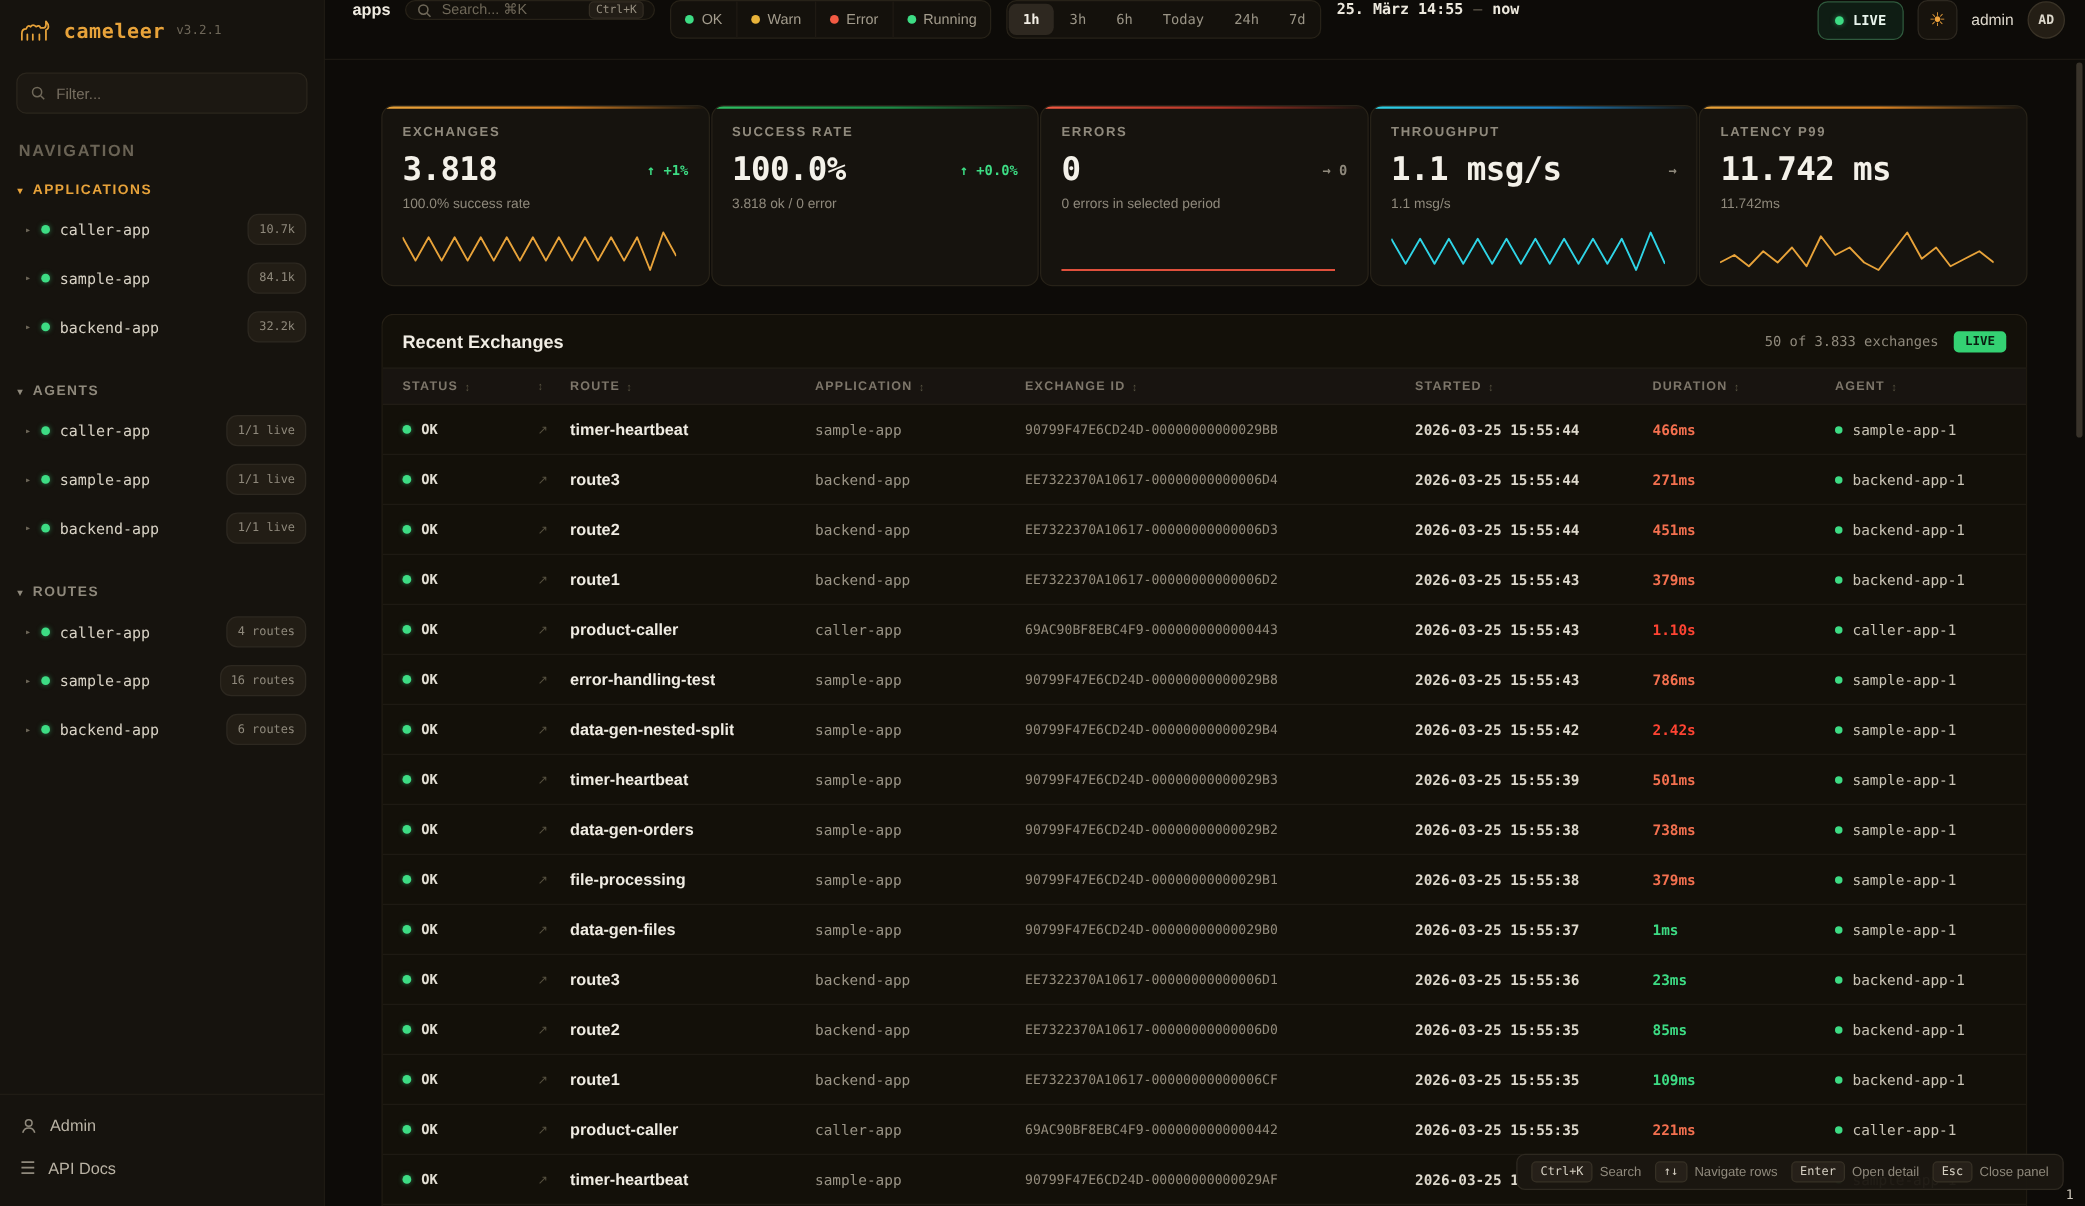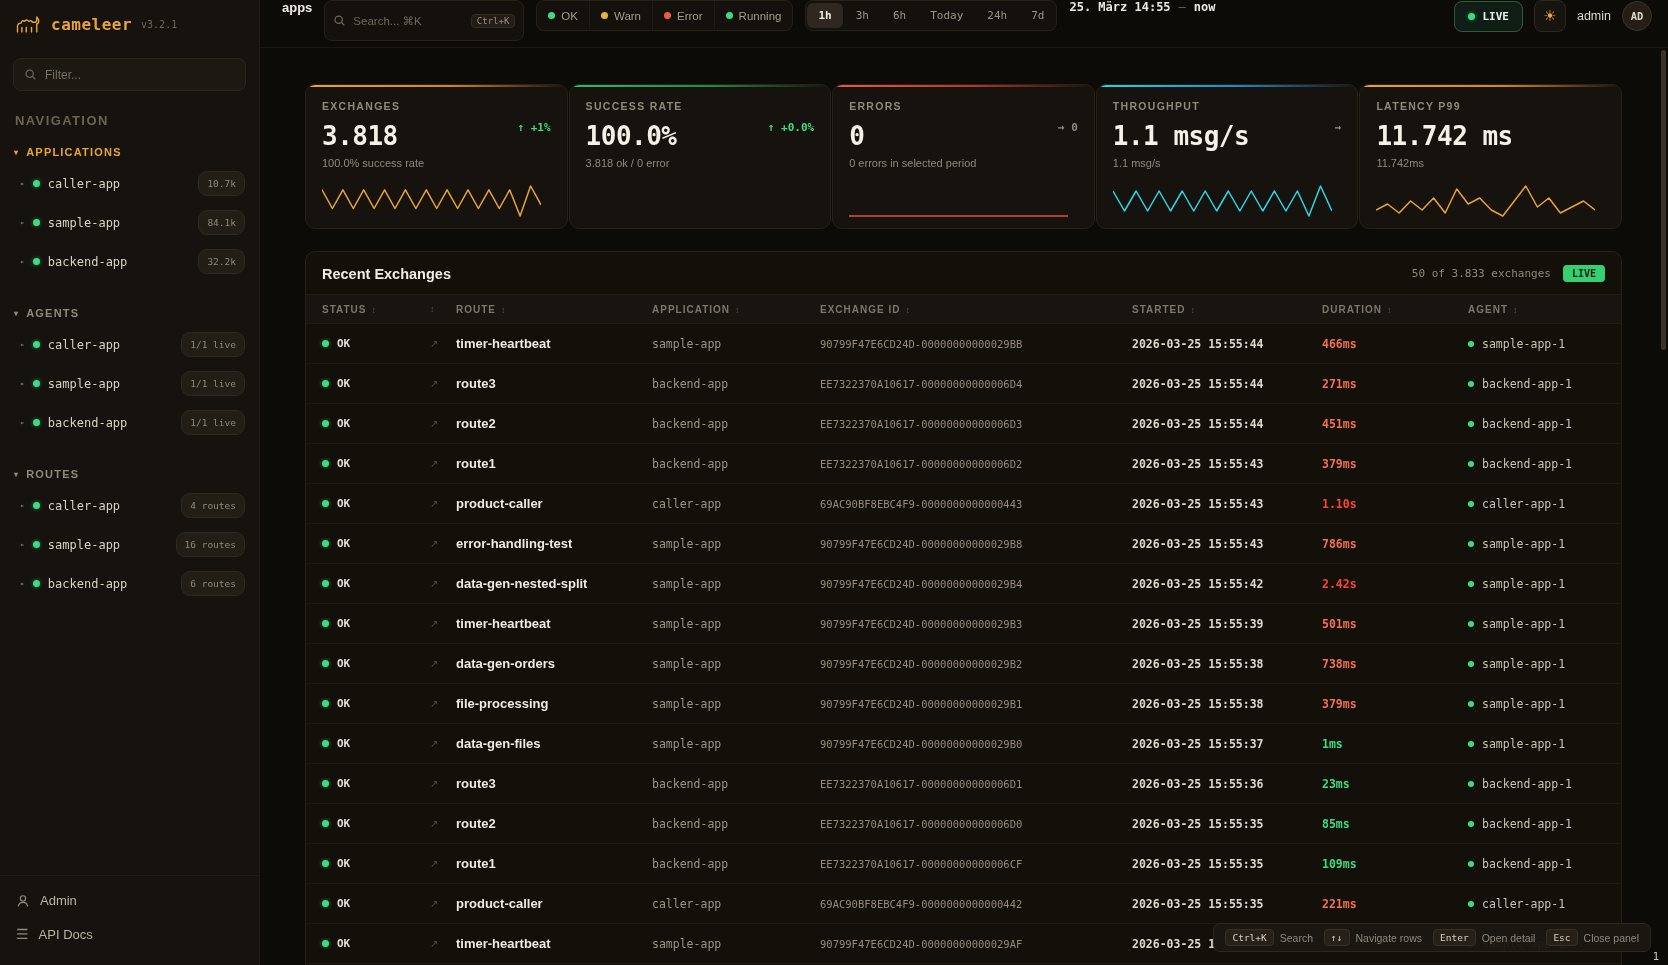--- a/index.html
+++ b/index.html
@@ -30,21 +30,21 @@
   .gdot{width:7px;height:7px;border-radius:50%;background:var(--green);box-shadow:0 0 4px rgba(61,220,132,.5)}
   .badge{margin-left:auto;background:#221d15;border:1px solid #2d2820;color:#8f897c;font-family:var(--mono);font-size:9.5px;padding:6px 8px;border-radius:9px;white-space:nowrap}
   .side-footer{margin-top:auto;padding:8px 0 14px;border-top:1px solid #201c15}
   .footer-item{display:flex;align-items:center;gap:10px;padding:9px 16px;font-size:13px;color:#b9b2a4}
   .f-icon{display:flex;align-items:center;color:var(--muted);font-size:14px}
 
   
   .main{flex:1;display:flex;flex-direction:column;min-width:0}
   .topbar{height:48px;display:flex;align-items:flex-start;gap:12px;padding:0 16px 4px 22px;border-bottom:1px solid #1c1812}
   .context{font-size:13px;font-weight:bold;color:#f0ece2}
-  .search-box{width:200px;height:41px;background:#14110c;border:1px solid var(--border);border-radius:8px;display:flex;align-items:center;gap:7px;padding:0 8px}
+  .search-box{width:200px;height:16px;background:#14110c;border:1px solid var(--border);border-radius:8px;display:flex;align-items:center;gap:7px;padding:0 8px}
   .search-box input{flex:1;min-width:0;background:none;border:none;outline:none;color:#cfc9bc;font-size:11.5px;font-family:var(--sans)}
   .search-box input::placeholder{color:#6f6859}
   .kbd{background:#221d16;border:1px solid #332d23;border-radius:4px;font-family:var(--mono);font-size:9px;color:#978f80;padding:1px 5px;white-space:nowrap}
   .chip-group,.time-group{display:flex;align-items:center;height:31px;background:#14110c;border:1px solid var(--border);border-radius:8px;overflow:hidden}
   .chip{display:flex;align-items:center;gap:6px;padding:0 11px;height:100%;font-size:11.5px;color:#a39c8d}
   .chip + .chip{border-left:1px solid #1f1a13}
   .chip-dot{width:7px;height:7px;border-radius:50%}
   .trange{display:flex;align-items:center;padding:0 11px;height:25px;margin:0 1px;border-radius:6px;font-family:var(--mono);font-size:11px;color:#9a9486;cursor:default}
   .trange.active{background:#2e2820;color:#f2eee5;font-weight:bold}
   .date-group{display:flex;align-items:center;gap:8px;font-family:var(--mono);font-size:12px}
@@ -55,21 +55,21 @@
   .icon-btn{width:32px;height:32px;border:1px solid #2d2820;border-radius:8px;background:#17130d;display:flex;align-items:center;justify-content:center;color:#f0a43d;font-size:15px}
   .username{font-size:12.5px;color:#ddd8cc}
   .avatar{width:30px;height:30px;border-radius:50%;background:#241e15;border:1px solid #3a3327;display:flex;align-items:center;justify-content:center;font-family:var(--mono);font-size:10.5px;font-weight:bold;color:#ddd8cc}
 
   
   .content{flex:1;padding:36px 46px 0 45px;display:flex;flex-direction:column;min-height:0}
   .kpi-grid{display:grid;grid-template-columns:repeat(5,1fr);gap:1px}
   .kpi{position:relative;height:145px;background:var(--card);border:1px solid var(--border);border-radius:10px;padding:15px 16px 10px;overflow:hidden}
   .kpi-accent{position:absolute;top:0;left:0;right:0;height:2px}
   .kpi-label{font-size:10.5px;letter-spacing:1.3px;color:var(--muted);font-weight:bold}
-  .kpi-vrow{display:flex;align-items:flex-start;justify-content:space-between;margin-top:9px}
+  .kpi-vrow{display:flex;align-items:center;justify-content:space-between;margin-top:9px}
   .kpi-value{font-family:var(--mono);font-size:26px;font-weight:bold;color:#f4f1e9;letter-spacing:-.5px}
   .kpi-delta{font-family:var(--mono);font-size:11px;font-weight:bold}
   .kpi-sub{font-size:11px;color:var(--muted);margin-top:6px}
   .kpi-spark{position:absolute;left:16px;right:16px;bottom:9px;height:36px}
 
   
   .panel{margin-top:22px;flex:1;background:var(--panel);border:1px solid #262016;border-bottom:none;border-radius:10px 10px 0 0;display:flex;flex-direction:column;min-height:0;overflow:hidden}
   .panel-head{display:flex;align-items:center;padding:13px 16px 12px}
   .panel-title{font-size:14.5px;font-weight:bold;color:#f1ede4}
   .panel-meta{margin-left:auto;display:flex;align-items:center;gap:12px}

